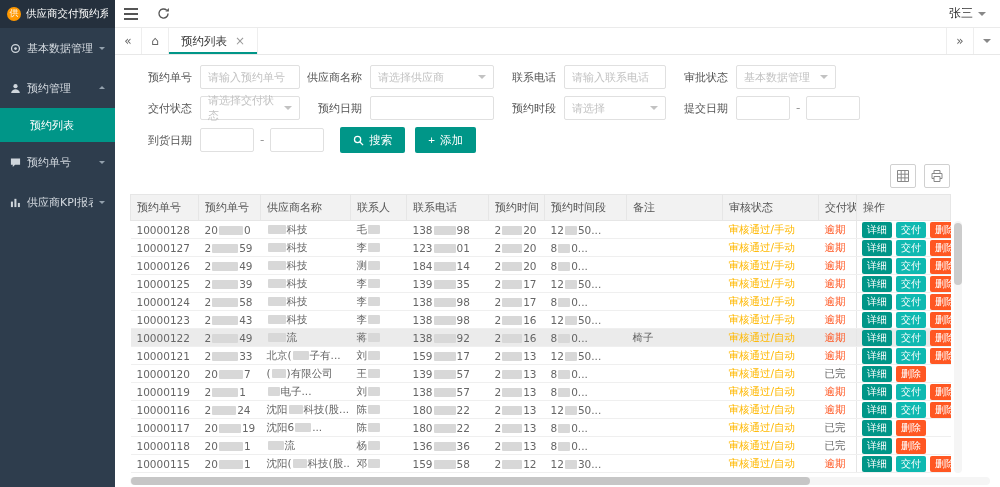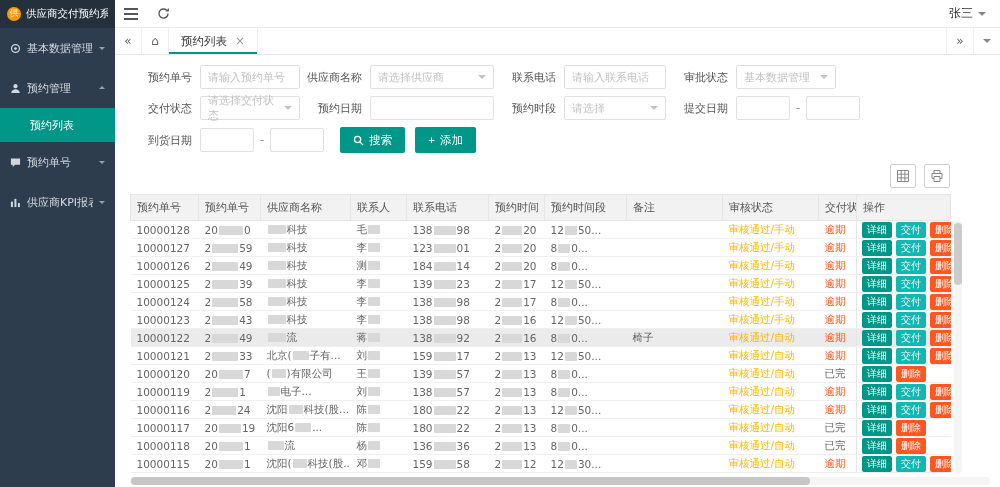--- a/index.html
+++ b/index.html
@@ -316,21 +316,21 @@
               <td></td>
               <td><span class="review">审核通过/手动</span></td>
               <td><span class="d-overdue">逾期</span></td>
               <td class="actions"><button class="btn-xs b-detail">详细</button><button class="btn-xs b-deliver">交付</button><button class="btn-xs b-delete">删除</button></td>
             </tr>
             <tr>
               <td>10000125</td>
               <td><span>2</span><span class="redact" style="width: 26px;"></span><span>39</span></td>
               <td><span class="redact" style="width: 18px;"></span><span>科技</span></td>
               <td><span>李</span><span class="redact" style="width: 12px;"></span></td>
-              <td><span>139</span><span class="redact" style="width: 22px;"></span><span>23</span></td>
+              <td><span>139</span><span class="redact" style="width: 22px;"></span><span>35</span></td>
               <td><span>2</span><span class="redact" style="width: 20px;"></span><span>17</span></td>
               <td><span>12</span><span class="redact" style="width: 12px;"></span><span>50...</span></td>
               <td></td>
               <td><span class="review">审核通过/手动</span></td>
               <td><span class="d-overdue">逾期</span></td>
               <td class="actions"><button class="btn-xs b-detail">详细</button><button class="btn-xs b-deliver">交付</button><button class="btn-xs b-delete">删除</button></td>
             </tr>
             <tr>
               <td>10000124</td>
               <td><span>2</span><span class="redact" style="width: 26px;"></span><span>58</span></td>

